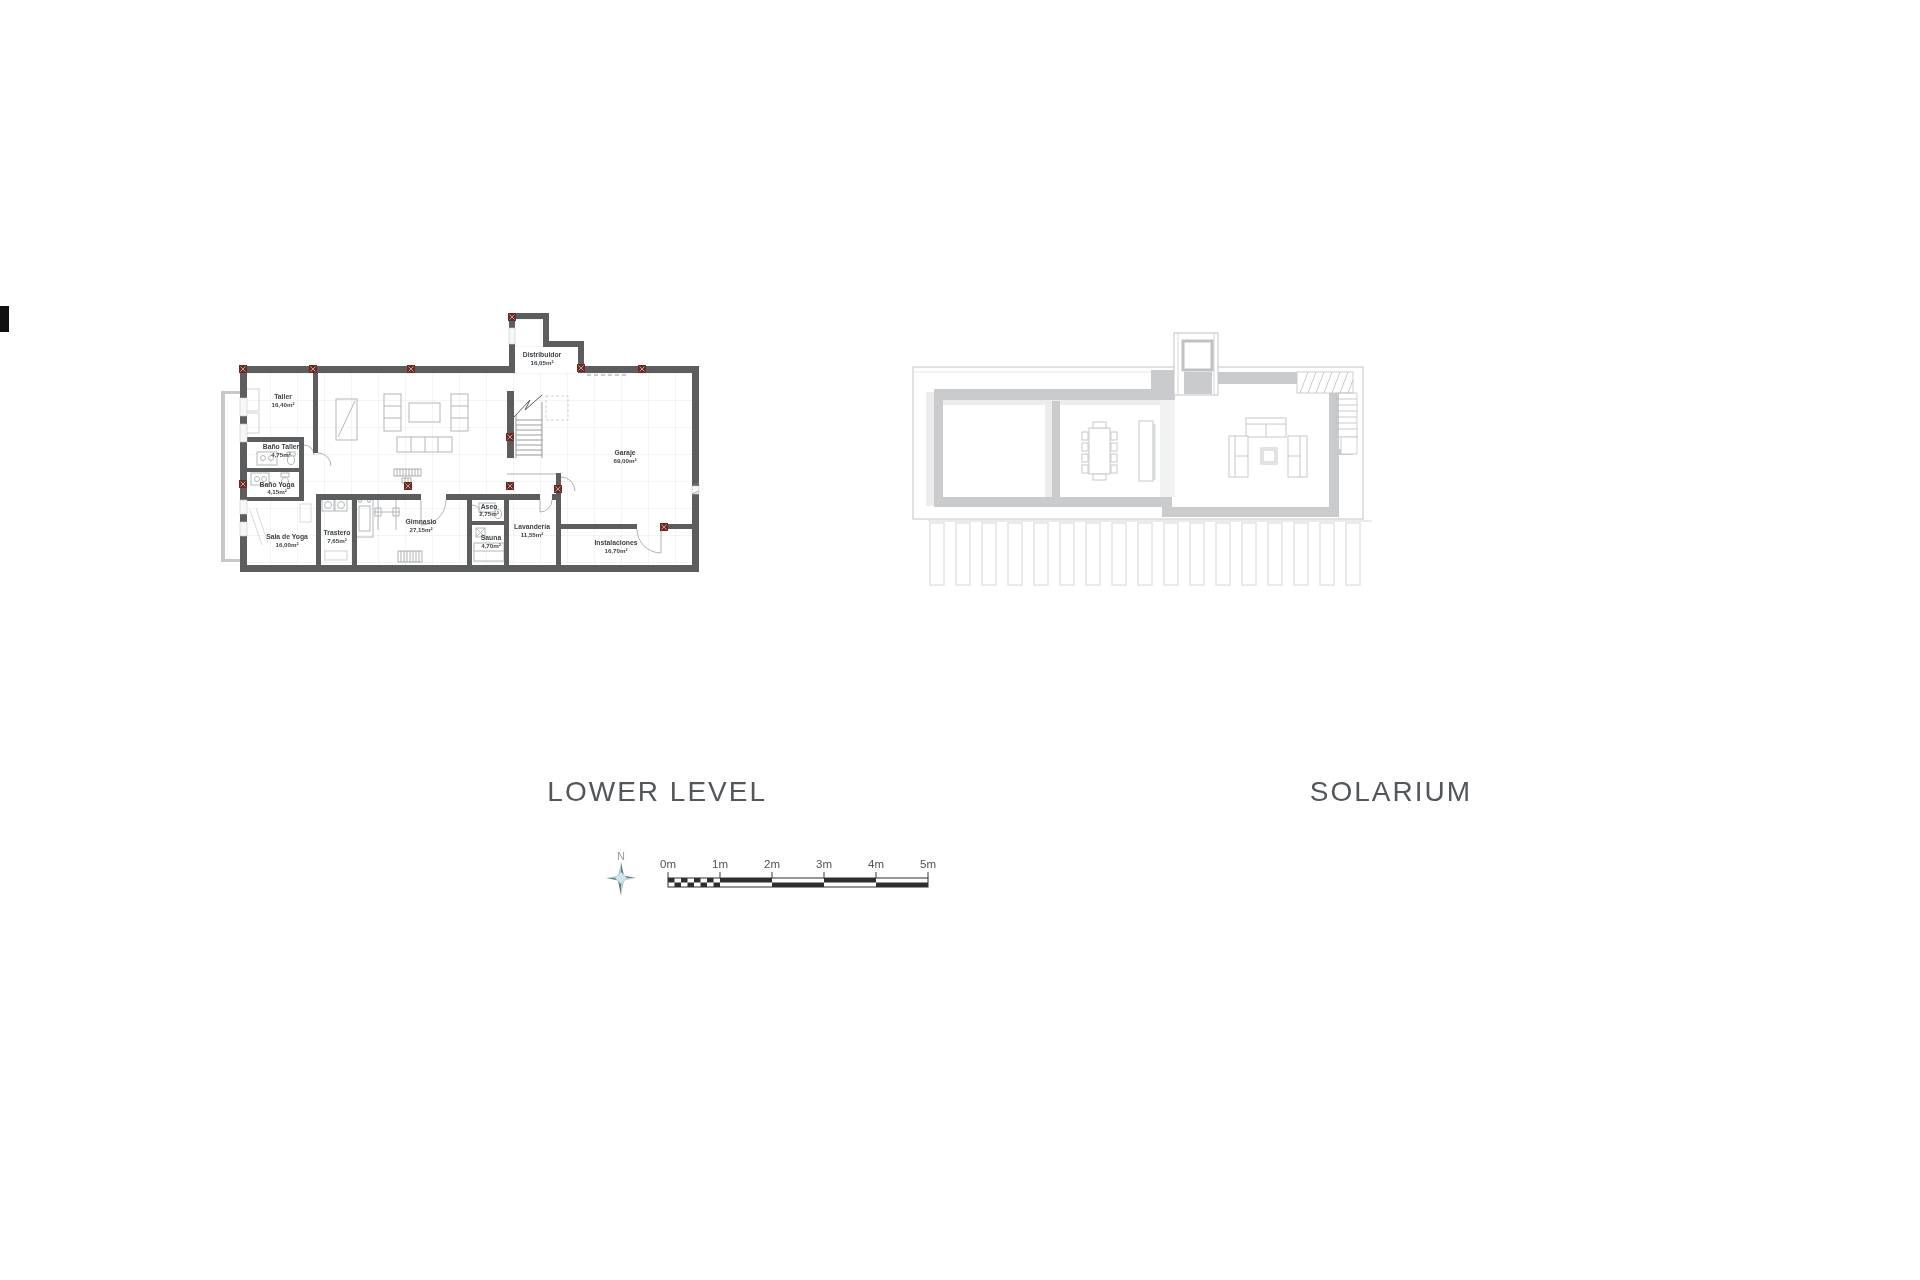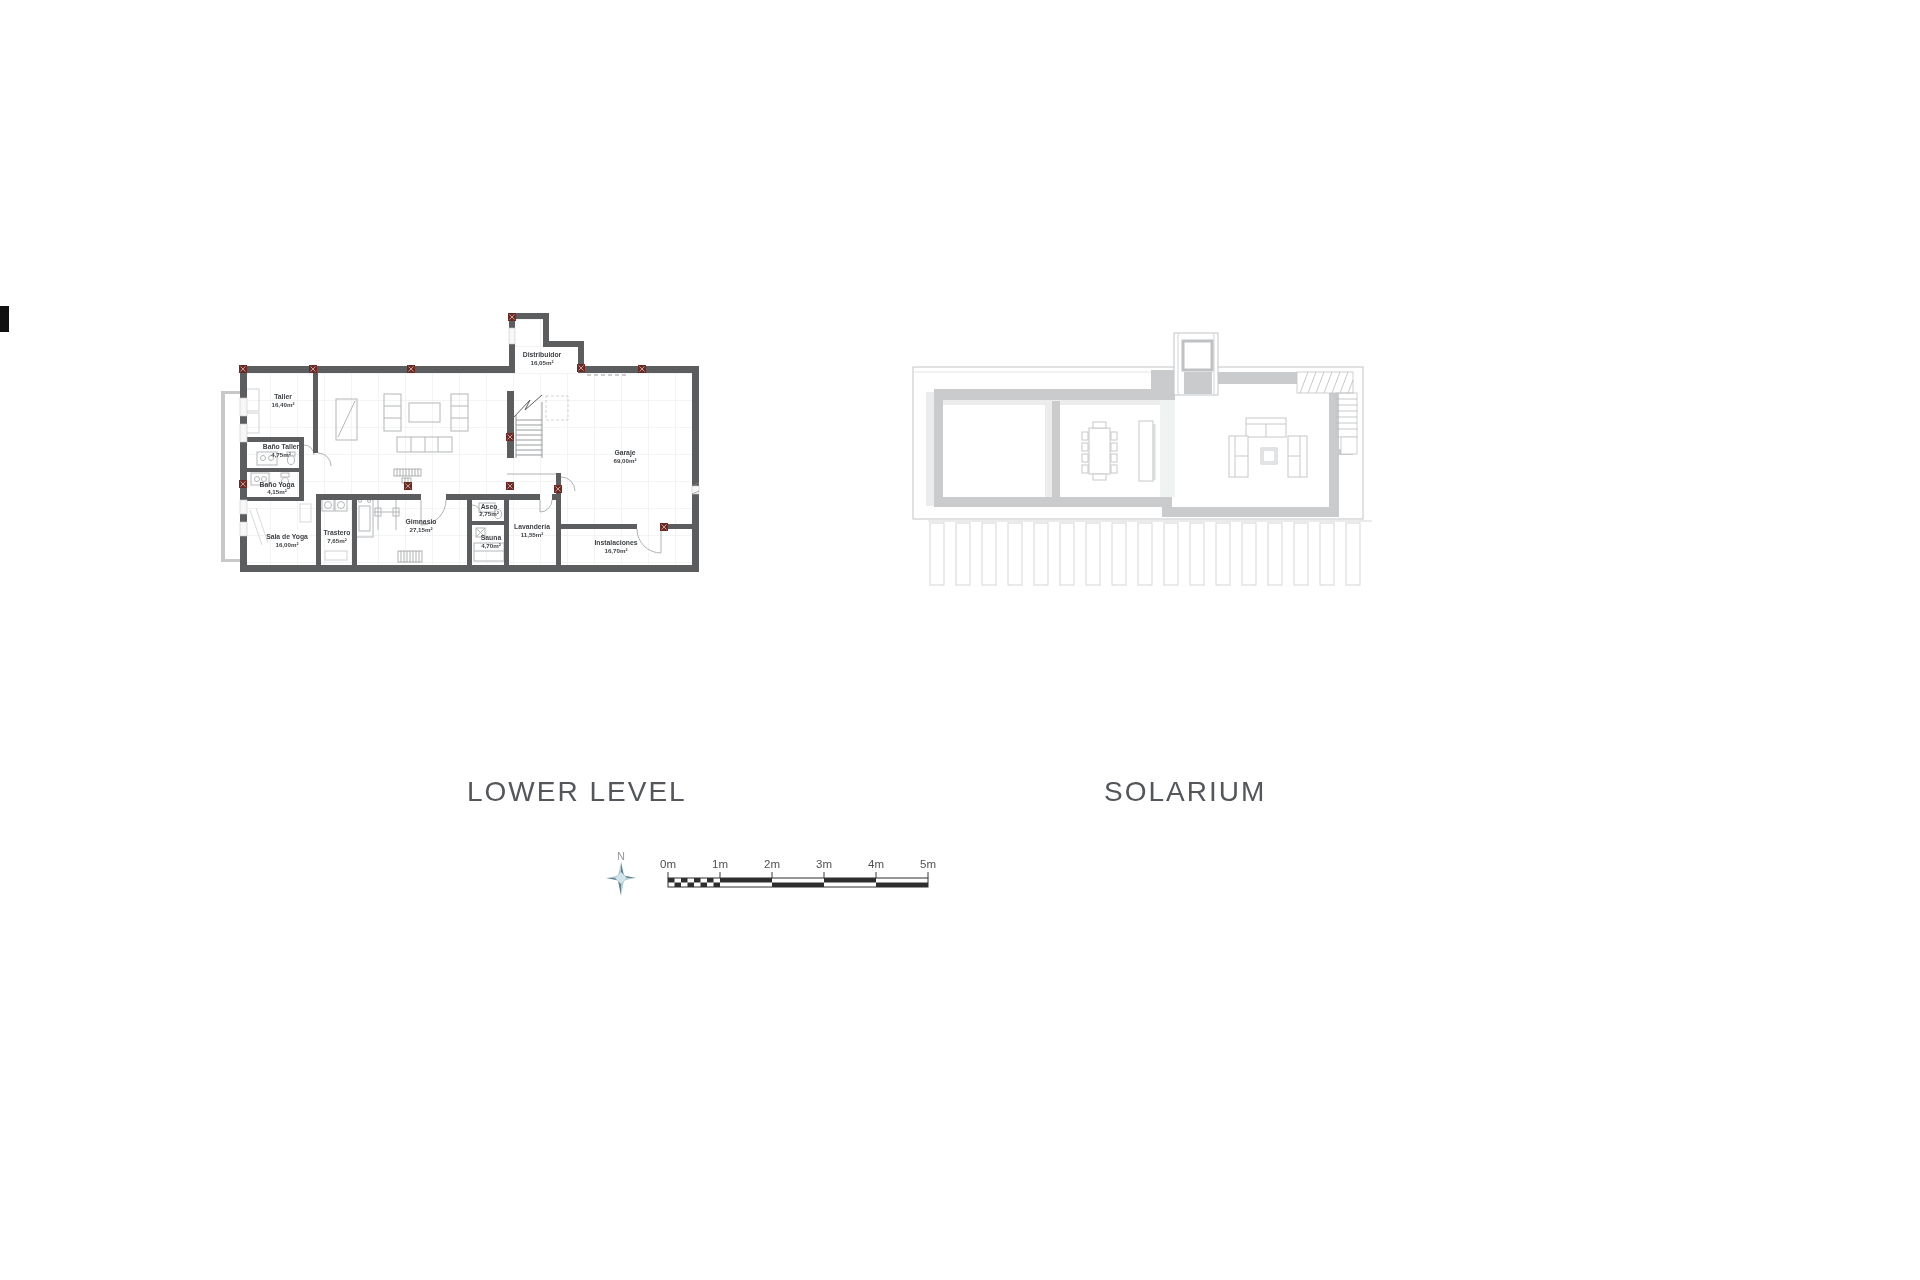--- a/index.html
+++ b/index.html
@@ -1,21 +1,21 @@
 <!DOCTYPE html>
 <html><head>
 <meta charset="utf-8">
 <style>
   html,body{margin:0;padding:0;background:#ffffff;}
   body{width:1920px;height:1280px;position:relative;overflow:hidden;
        font-family:"Liberation Sans",sans-serif;}
-  .title{position:absolute;text-align:left;color:#53565a;font-size:28px;
+  .title{position:absolute;text-align:right;color:#53565a;font-size:28px;
          letter-spacing:2px;font-weight:400;}
   #lower-title{left:467px;top:776px;width:300px;}
-  #solarium-title{left:1104px;top:776px;width:300px;}
+  #solarium-title{left:1172px;top:776px;width:300px;}
   #edge-mark{position:absolute;left:0;top:306px;width:9px;height:26px;background:#111;}
   svg{position:absolute;left:0;top:0;}
   text{font-family:"Liberation Sans",sans-serif;}
   .rn{font-size:6.8px;font-weight:600;fill:#3f4347;text-anchor:middle;}
   .ra{font-size:6.2px;font-weight:600;fill:#3f4347;text-anchor:middle;}
   .sl{font-size:11.5px;fill:#4e5256;text-anchor:middle;}
   .nl{font-size:11px;fill:#9599a0;text-anchor:middle;}
 </style>
 </head>
 <body>

